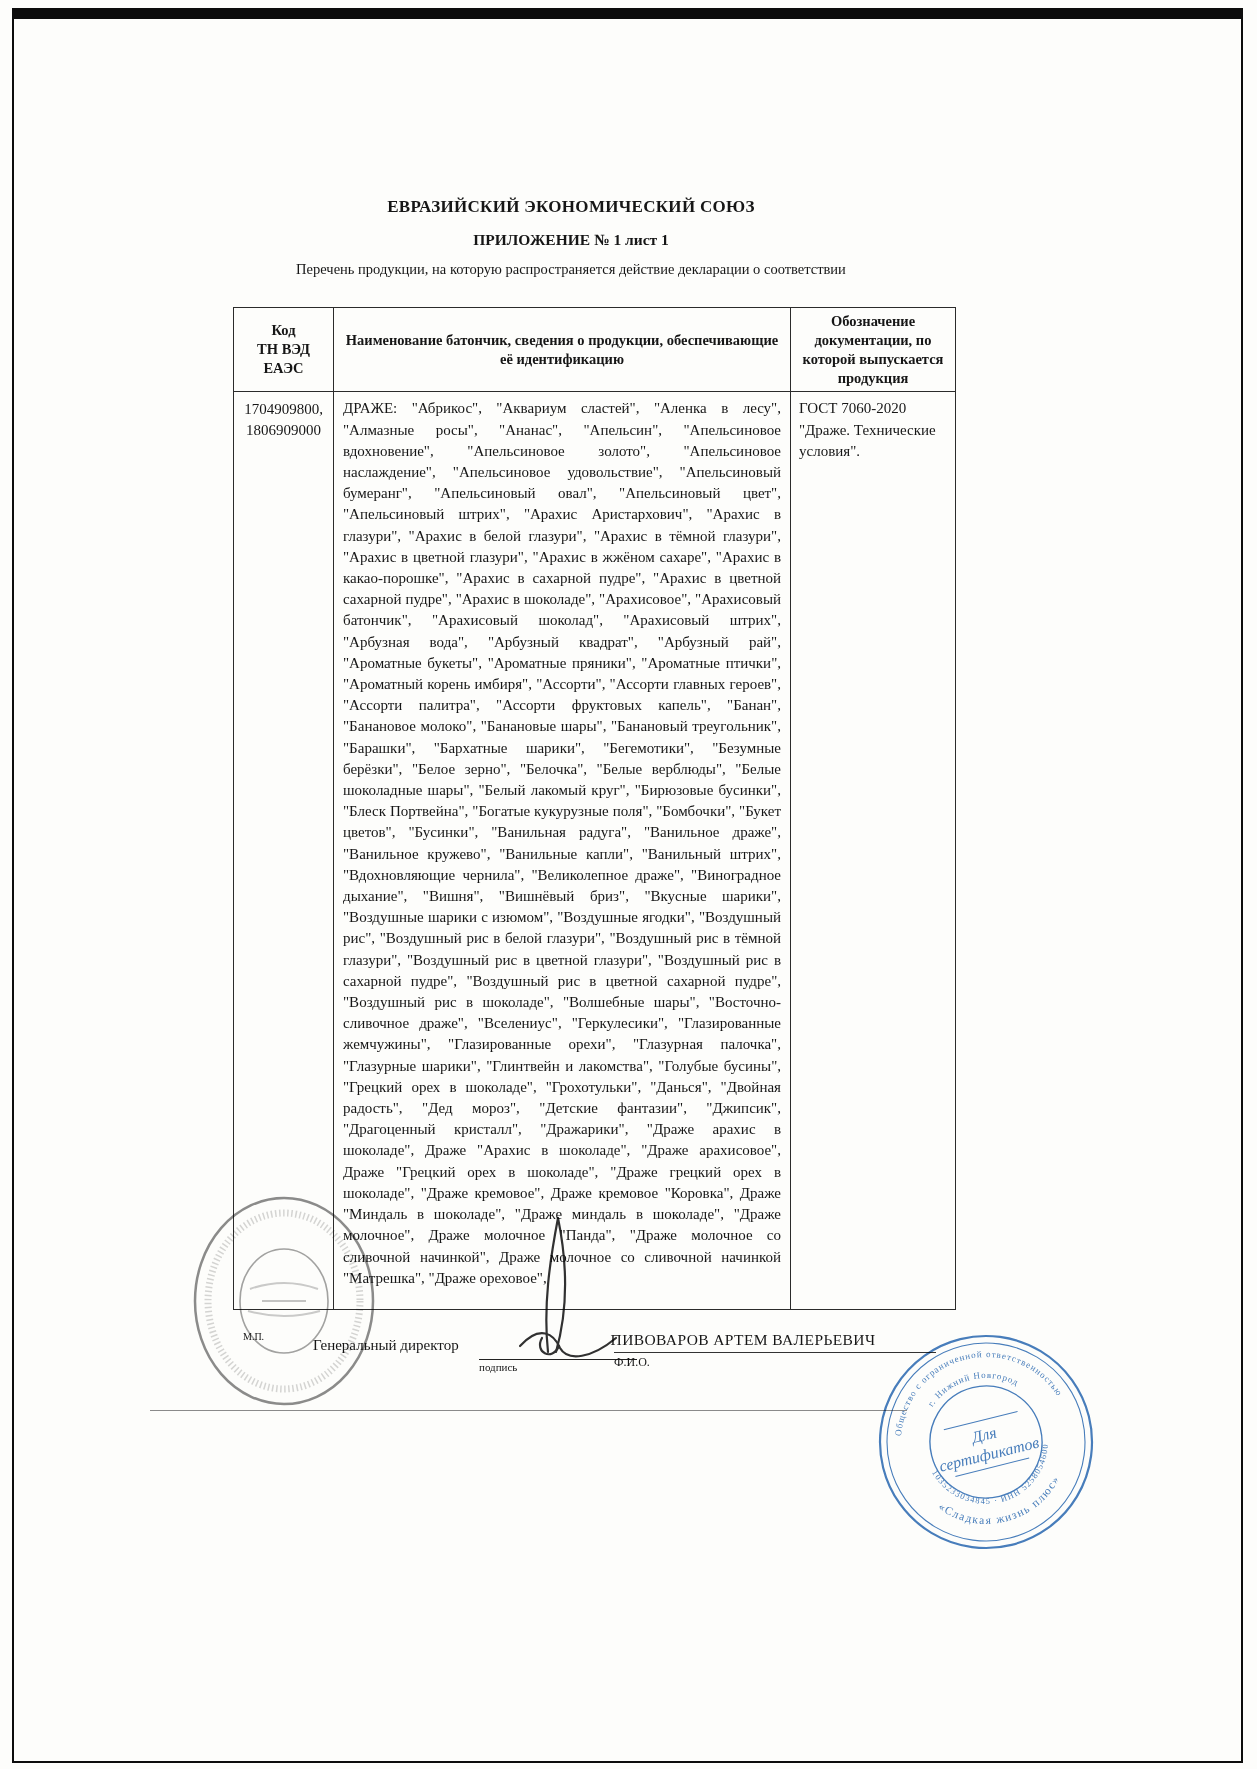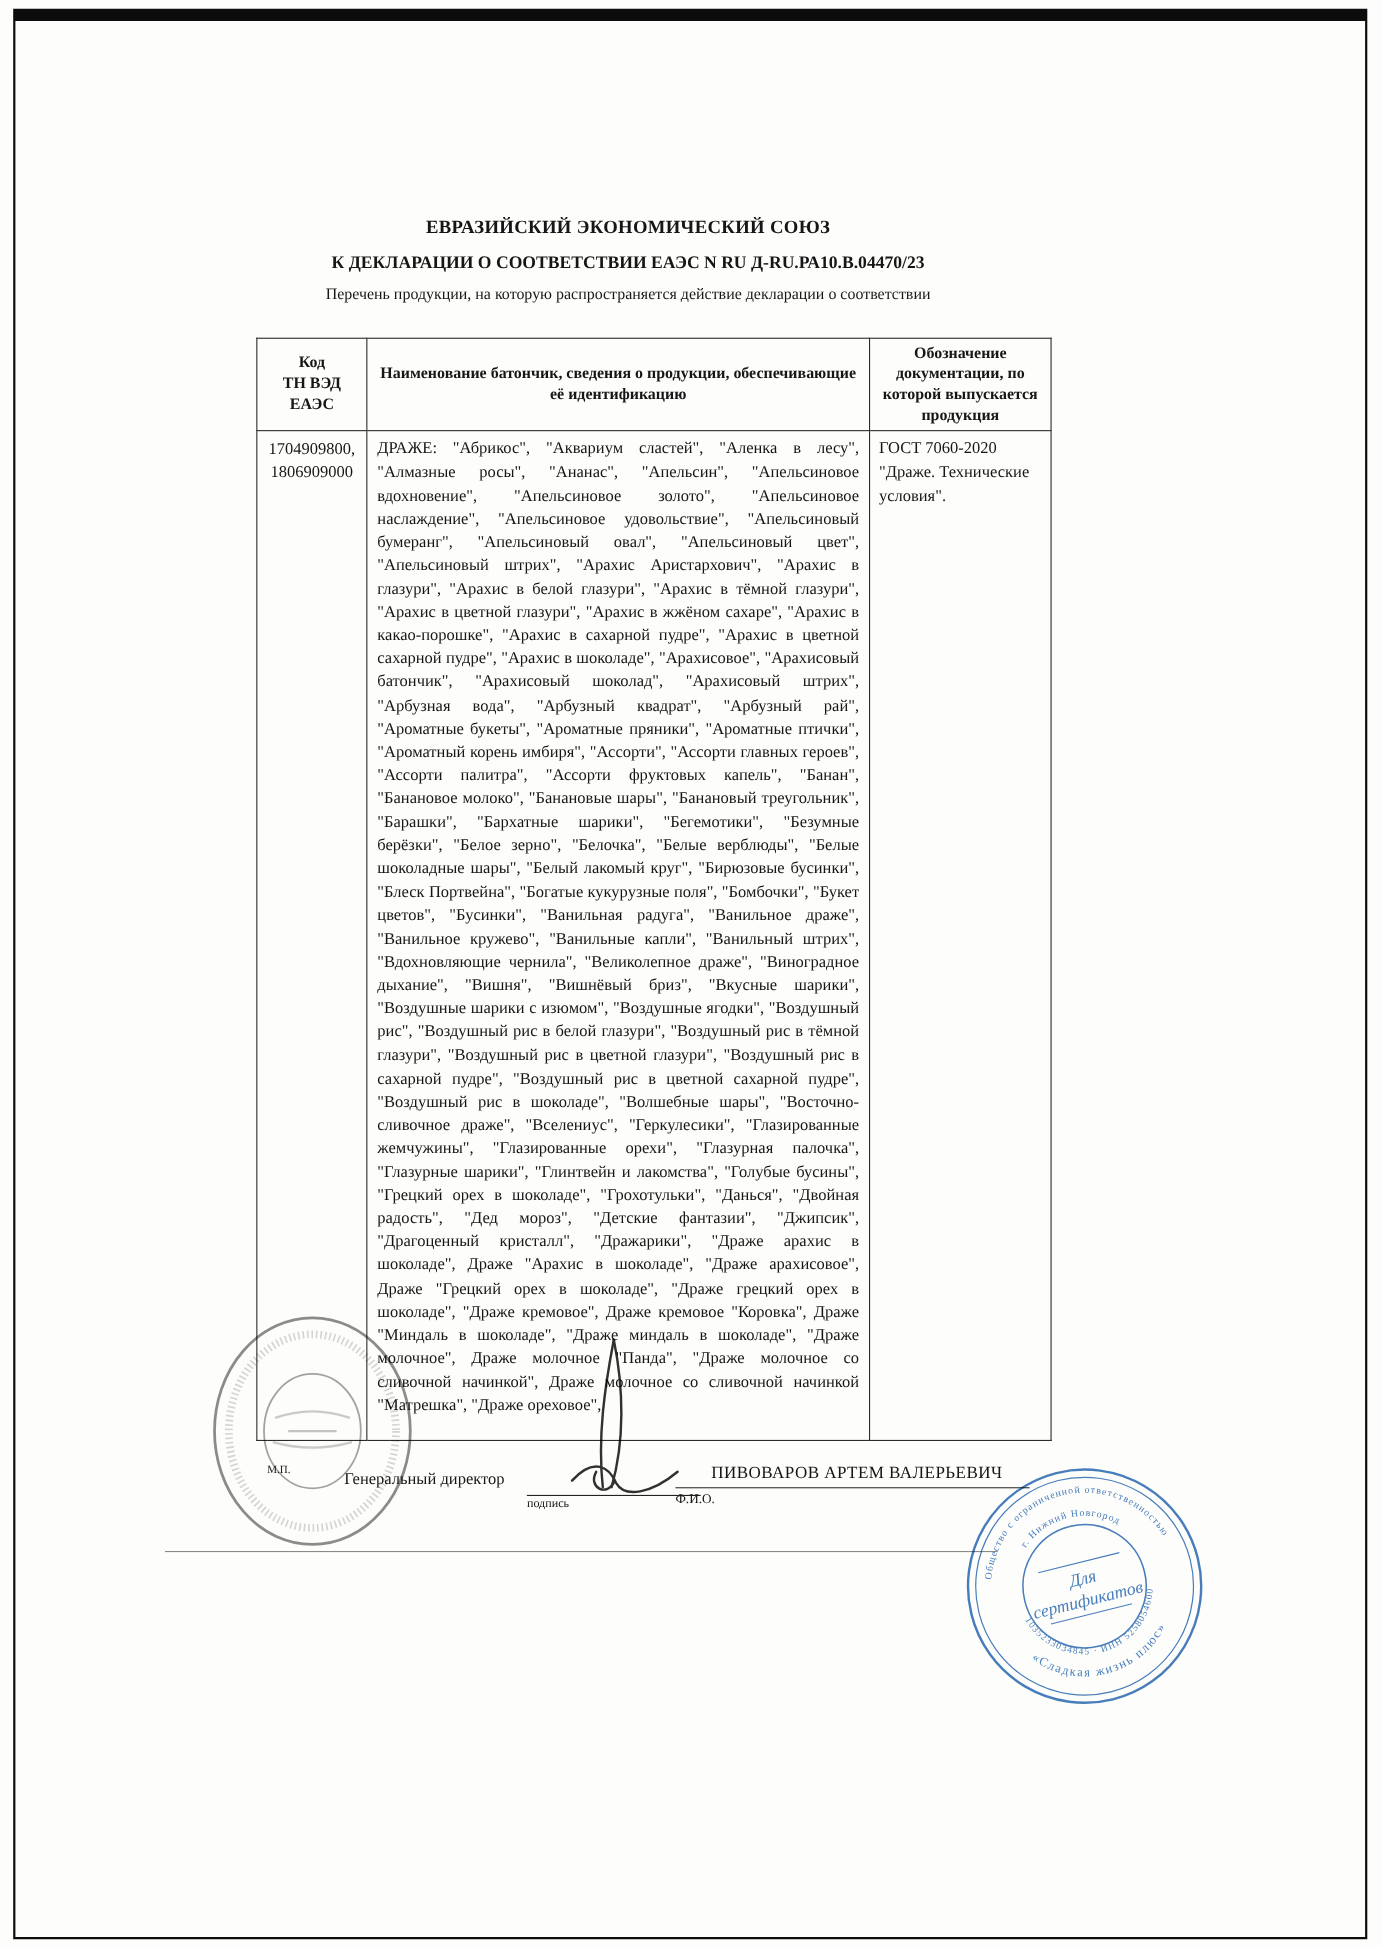--- a/index.html
+++ b/index.html
@@ -42,21 +42,21 @@
   td.doc {
     vertical-align:top; text-align:left; font-size:15px;
     line-height:21.5px; padding:6px 8px;
   }
   
   .abs { position:absolute; }
   .mp        { left:243px; top:1331px; font-size:10px; }
   .position  { left:313px; top:1337px; font-size:15px; }
   .sig-line  { left:479px; top:1359px; width:158px; border-top:1.5px solid #222; height:0; }
   .sig-cap   { left:479px; top:1361px; width:158px; text-align:left; font-size:11px; }
-  .name      { left:620px; top:1331px; width:318px; text-align:center; font-size:15.5px; letter-spacing:.4px; }
+  .name      { left:584px; top:1331px; width:318px; text-align:center; font-size:15.5px; letter-spacing:.4px; }
   .name-line { left:614px; top:1352px; width:322px; border-top:1.2px solid #333; height:0; }
   .name-cap  { left:614px; top:1355px; width:322px; text-align:left; font-size:12px; }
   .bottom-rule { left:150px; top:1410px; width:757px; border-top:1px solid #8a8a8a; height:0; }
   
   .stamp-left { left:178px; top:1185px; mix-blend-mode:multiply; }
   .signature  { left:496px; top:1210px; mix-blend-mode:multiply; }
   .stamp-blue { left:846px; top:1302px; transform:rotate(-14deg); mix-blend-mode:multiply; opacity:.88; }
   .stamp-blue text { font-family:"Liberation Serif", serif; fill:#2e6cb5; }
   .stamp-blue .arc-small { font-size:9px; letter-spacing:1px; }
   .stamp-blue .arc-big   { font-size:11.5px; letter-spacing:1.5px; }
@@ -65,21 +65,21 @@
 </style>
 </head>
 <body>
 
 <div class="page">
 
   <div class="frame"></div>
 
   <div class="titles">
     <div class="t1">ЕВРАЗИЙСКИЙ ЭКОНОМИЧЕСКИЙ СОЮЗ</div>
-    <div class="t3">К ДЕКЛАРАЦИИ О СООТВЕТСТВИИ ЕАЭС N RU Д-RU.РА10.В.04470/23</div>
+    <div class="t2">ПРИЛОЖЕНИЕ № 1 лист 1</div>
     <div class="sub">Перечень продукции, на которую распространяется действие декларации о соответствии</div>
   </div>
 
   <table class="products-table">
     <colgroup>
       <col style="width:100px">
         <col style="width:457px">
         <col style="width:165px">
     </colgroup>
     <thead>

